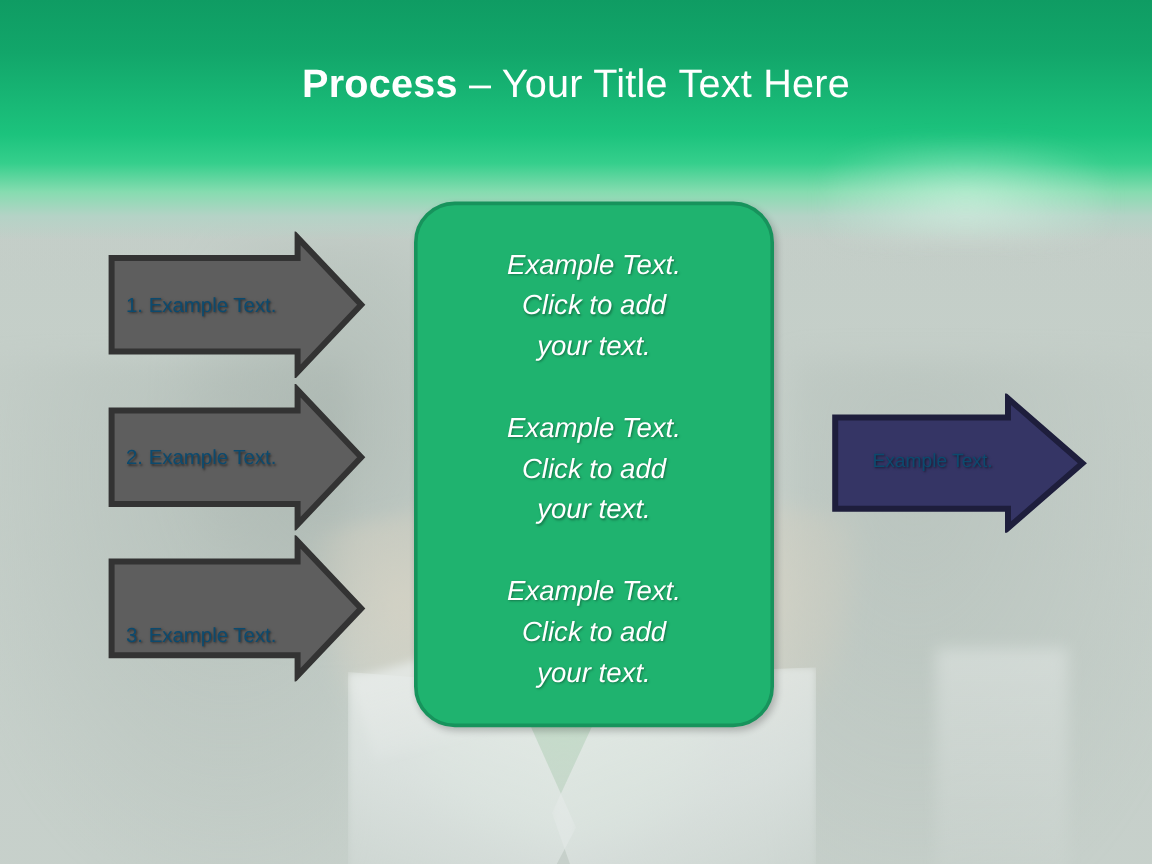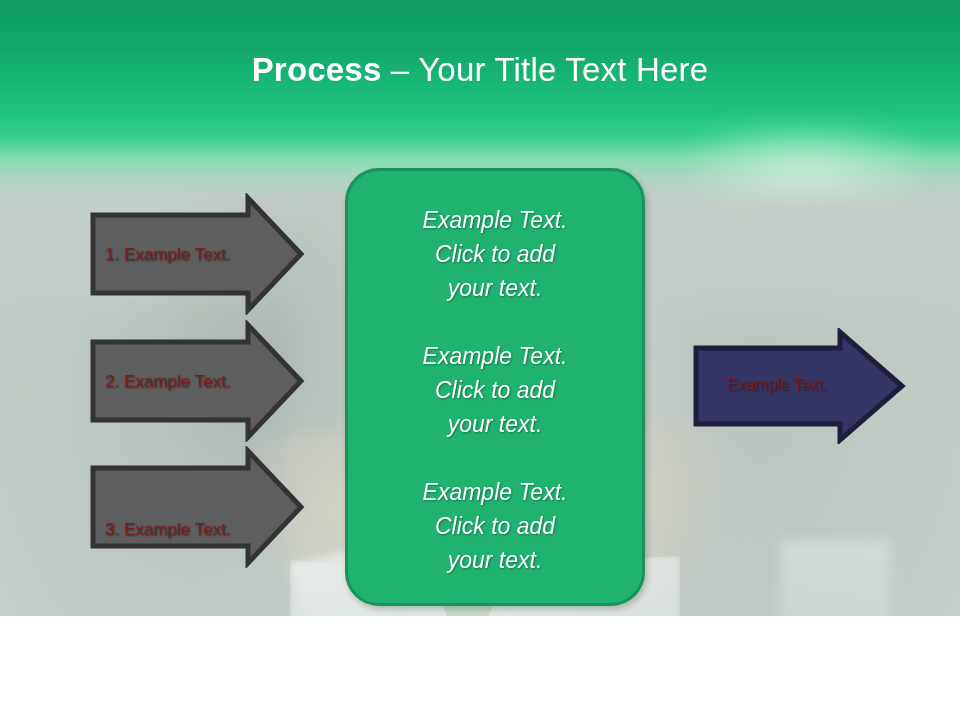--- a/index.html
+++ b/index.html
@@ -7,21 +7,21 @@
     padding: 0;
     background: #ffffff;
   }
   body {
     font-family: "Liberation Sans", sans-serif;
   }
 
   #slide {
     position: relative;
     width: 960px;
-    height: 616px;
+    height: 720px;
     overflow: hidden;
     background: #c6d0ca;
   }
 
   
   .photo-layer {
     position: absolute;
     inset: 0;
     overflow: hidden;
   }
@@ -178,21 +178,21 @@
   .slide-title .t-bold { font-weight: bold; }
   .slide-title .t-rest { font-weight: normal; }
 
   
   .arrow {
     position: absolute;
     display: block;
   }
   .arrow-label {
     position: absolute;
-    color: #7f1d1d;
+    color: #0c4a6e;
     font-size: 17px;
     line-height: 20px;
     white-space: nowrap;
     text-shadow: 1px 1px 2px rgba(0,0,0,0.55);
     pointer-events: none;
   }
 
   .arrow-gray-1 { left: 88px; top: 193px; width: 218px; height: 122px; }
   .arrow-gray-2 { left: 88px; top: 320px; width: 218px; height: 122px; }
   .arrow-gray-3 { left: 88px; top: 446px; width: 218px; height: 122px; }

